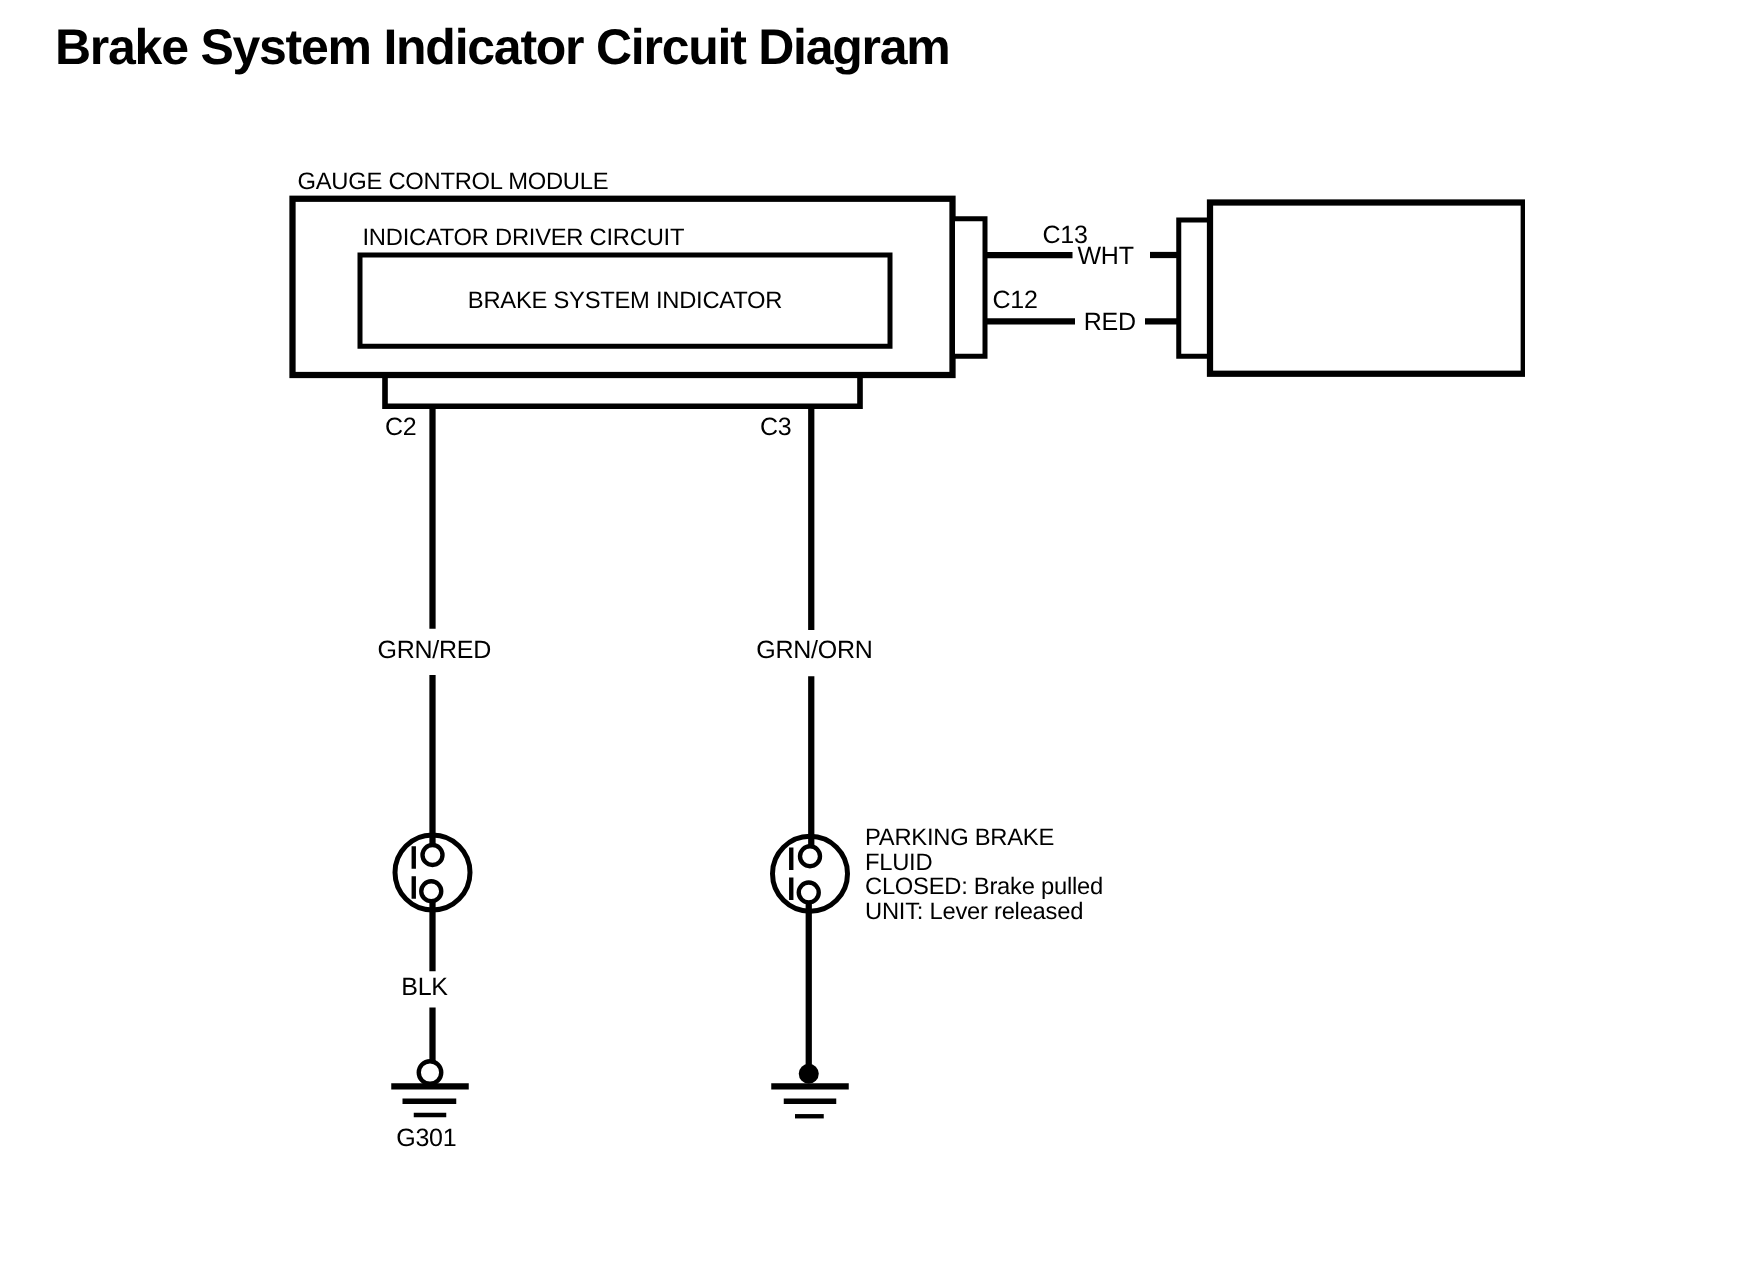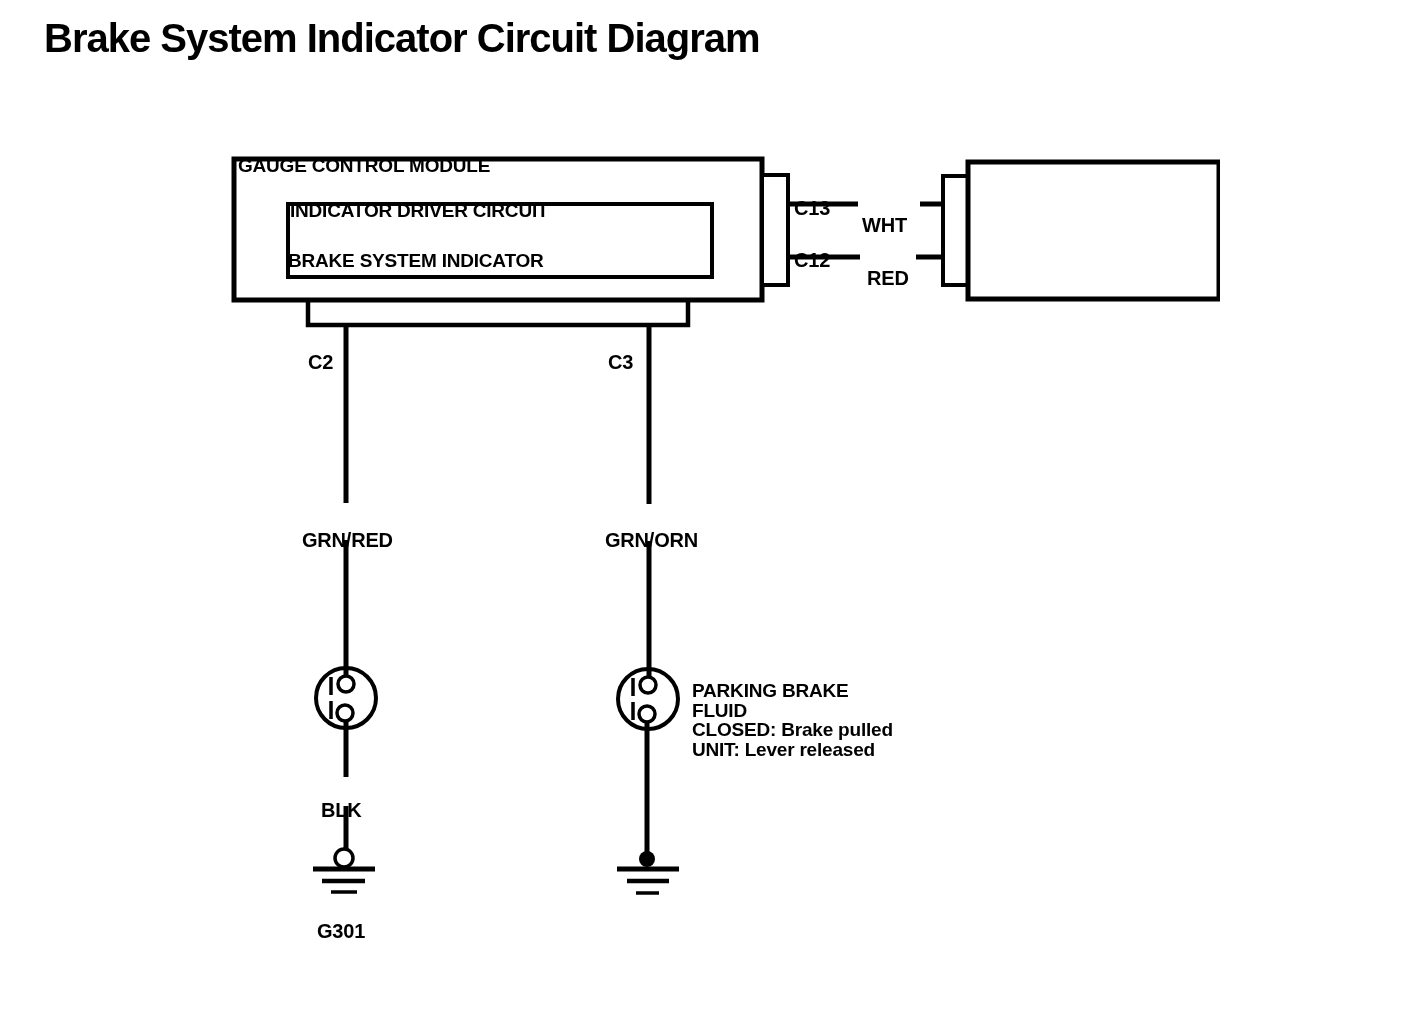--- a/index.html
+++ b/index.html
@@ -26,33 +26,33 @@
     white-space: nowrap;
   }
   .art {
     position: absolute;
     left: 0;
     top: 0;
   }
   .lbl {
     position: absolute;
     font-size: 19px;
-    font-weight: 700;
+    font-weight: 400;
     letter-spacing: -0.2px;
     white-space: nowrap;
     line-height: 19px;
-    margin-top: 20px;
   }
   .wire-lbl {
     font-size: 20px;
   }
   .txtblock .line {
     line-height: 19.5px;
   }
   .center-lbl {
+    text-align: center;
   }
   
   .box   { fill: #ffffff; stroke: #000000; stroke-width: 5; }
   .box4  { fill: #ffffff; stroke: #000000; stroke-width: 4; }
   .wire  { stroke: #000000; stroke-width: 5; fill: none; }
   .wire4 { stroke: #000000; stroke-width: 4.5; fill: none; }
   .sym   { fill: none; stroke: #000000; stroke-width: 4; }
   .term  { fill: #ffffff; stroke: #000000; stroke-width: 3.5; }
   .thin  { stroke: #000000; stroke-width: 3.5; fill: none; }
   .gnd1  { stroke: #000000; stroke-width: 5; }
@@ -124,21 +124,21 @@
       <line class="gnd3" x1="636" y1="893" x2="659" y2="893"></line>
     </g>
   </svg>
 
   <div class="lbl" style="left:238px; top:136px;">GAUGE CONTROL MODULE</div>
 
   <div class="lbl" style="left:290px; top:181px;">INDICATOR DRIVER CIRCUIT</div>
 
   <div class="lbl center-lbl" style="left:288px; top:231px; width:424px;">BRAKE SYSTEM INDICATOR</div>
 
-  <div class="lbl wire-lbl" style="left:794px; top:179px;">C13</div>
+  <div class="lbl wire-lbl" style="left:834px; top:179px;">C13</div>
 
   <div class="lbl wire-lbl" style="left:794px; top:231px;">C12</div>
 
   <div class="lbl wire-lbl" style="left:862px; top:196px;">WHT</div>
 
   <div class="lbl wire-lbl" style="left:867px; top:249px;text-align:right;">RED</div>
 
 
   <div class="lbl wire-lbl" style="left:308px; top:333px;">C2</div>
 

